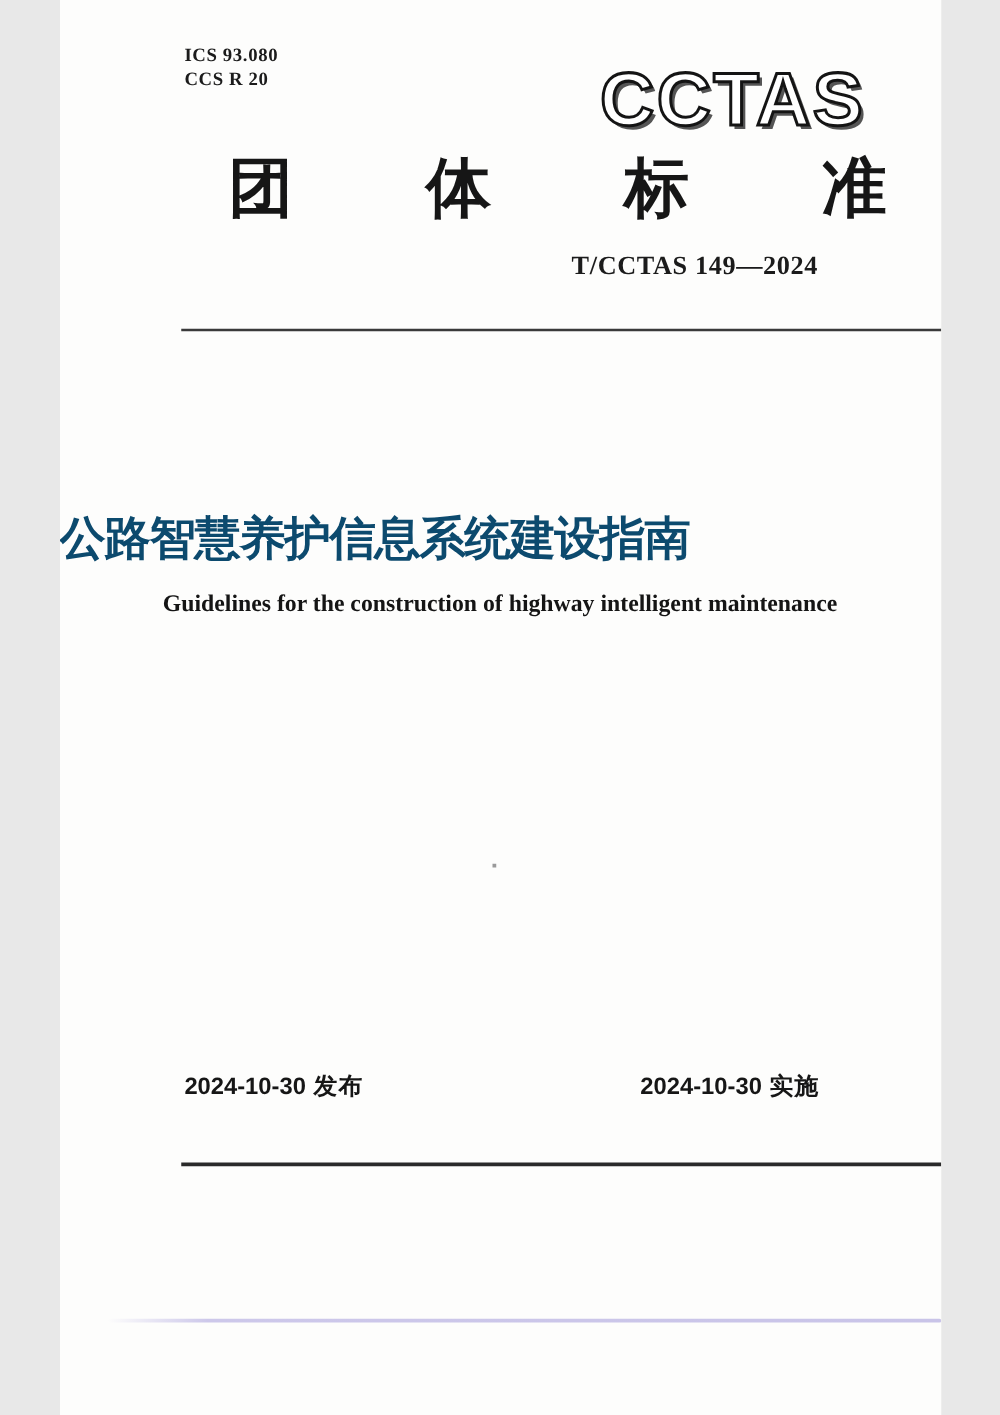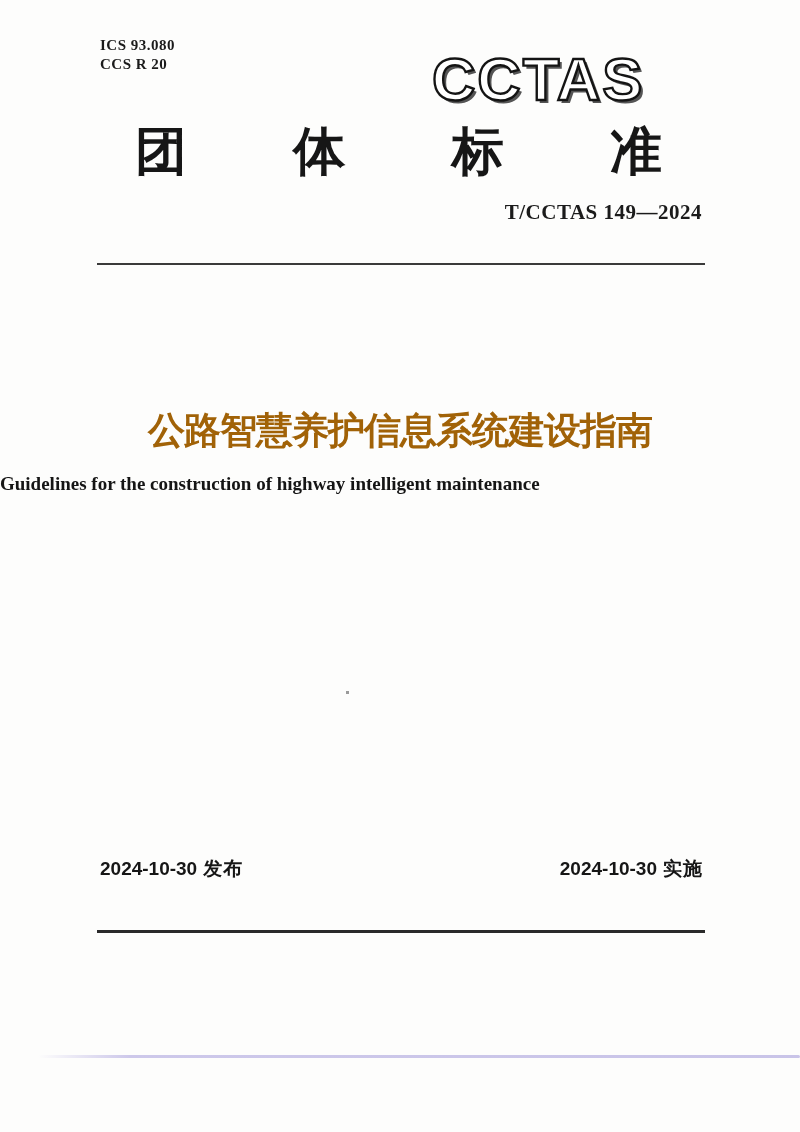--- a/index.html
+++ b/index.html
@@ -1,18 +1,18 @@
 <!DOCTYPE html>
 <html><head>
 <meta charset="utf-8">
 <style>
   html, body { margin: 0; padding: 0; background: #e8e8e8; }
   .page {
     position: relative;
-    width: 800px;
+    width: 705px;
     height: 1132px;
     margin: 0 auto;
     background: #fdfdfc;
     overflow: hidden;
     color: #1b1b1b;
   }
   
   .codes {
     position: absolute;
     left: 100px;
@@ -63,33 +63,33 @@
     background: #3a3a3a;
   }
   .rule-top { top: 263px; height: 2px; }
   .rule-bottom { top: 930px; height: 3px; background: #2a2a2a; }
   
   .title-cn {
     position: absolute;
     left: 0;
     top: 406px;
     width: 100%;
-    text-align: center;
     font-family: "Liberation Sans", sans-serif;
     font-weight: bold;
     font-size: 37px;
     letter-spacing: -1px;
-    color: #a16207;
+    color: #0c4a6e;
   }
   
   .title-en {
     position: absolute;
     left: 0;
     top: 472px;
     width: 100%;
+    text-align: center;
     font-family: "Liberation Serif", serif;
     font-weight: bold;
     font-size: 19px;
     line-height: 24px;
     color: #151515;
   }
   
   .date {
     position: absolute;
     top: 856px;

